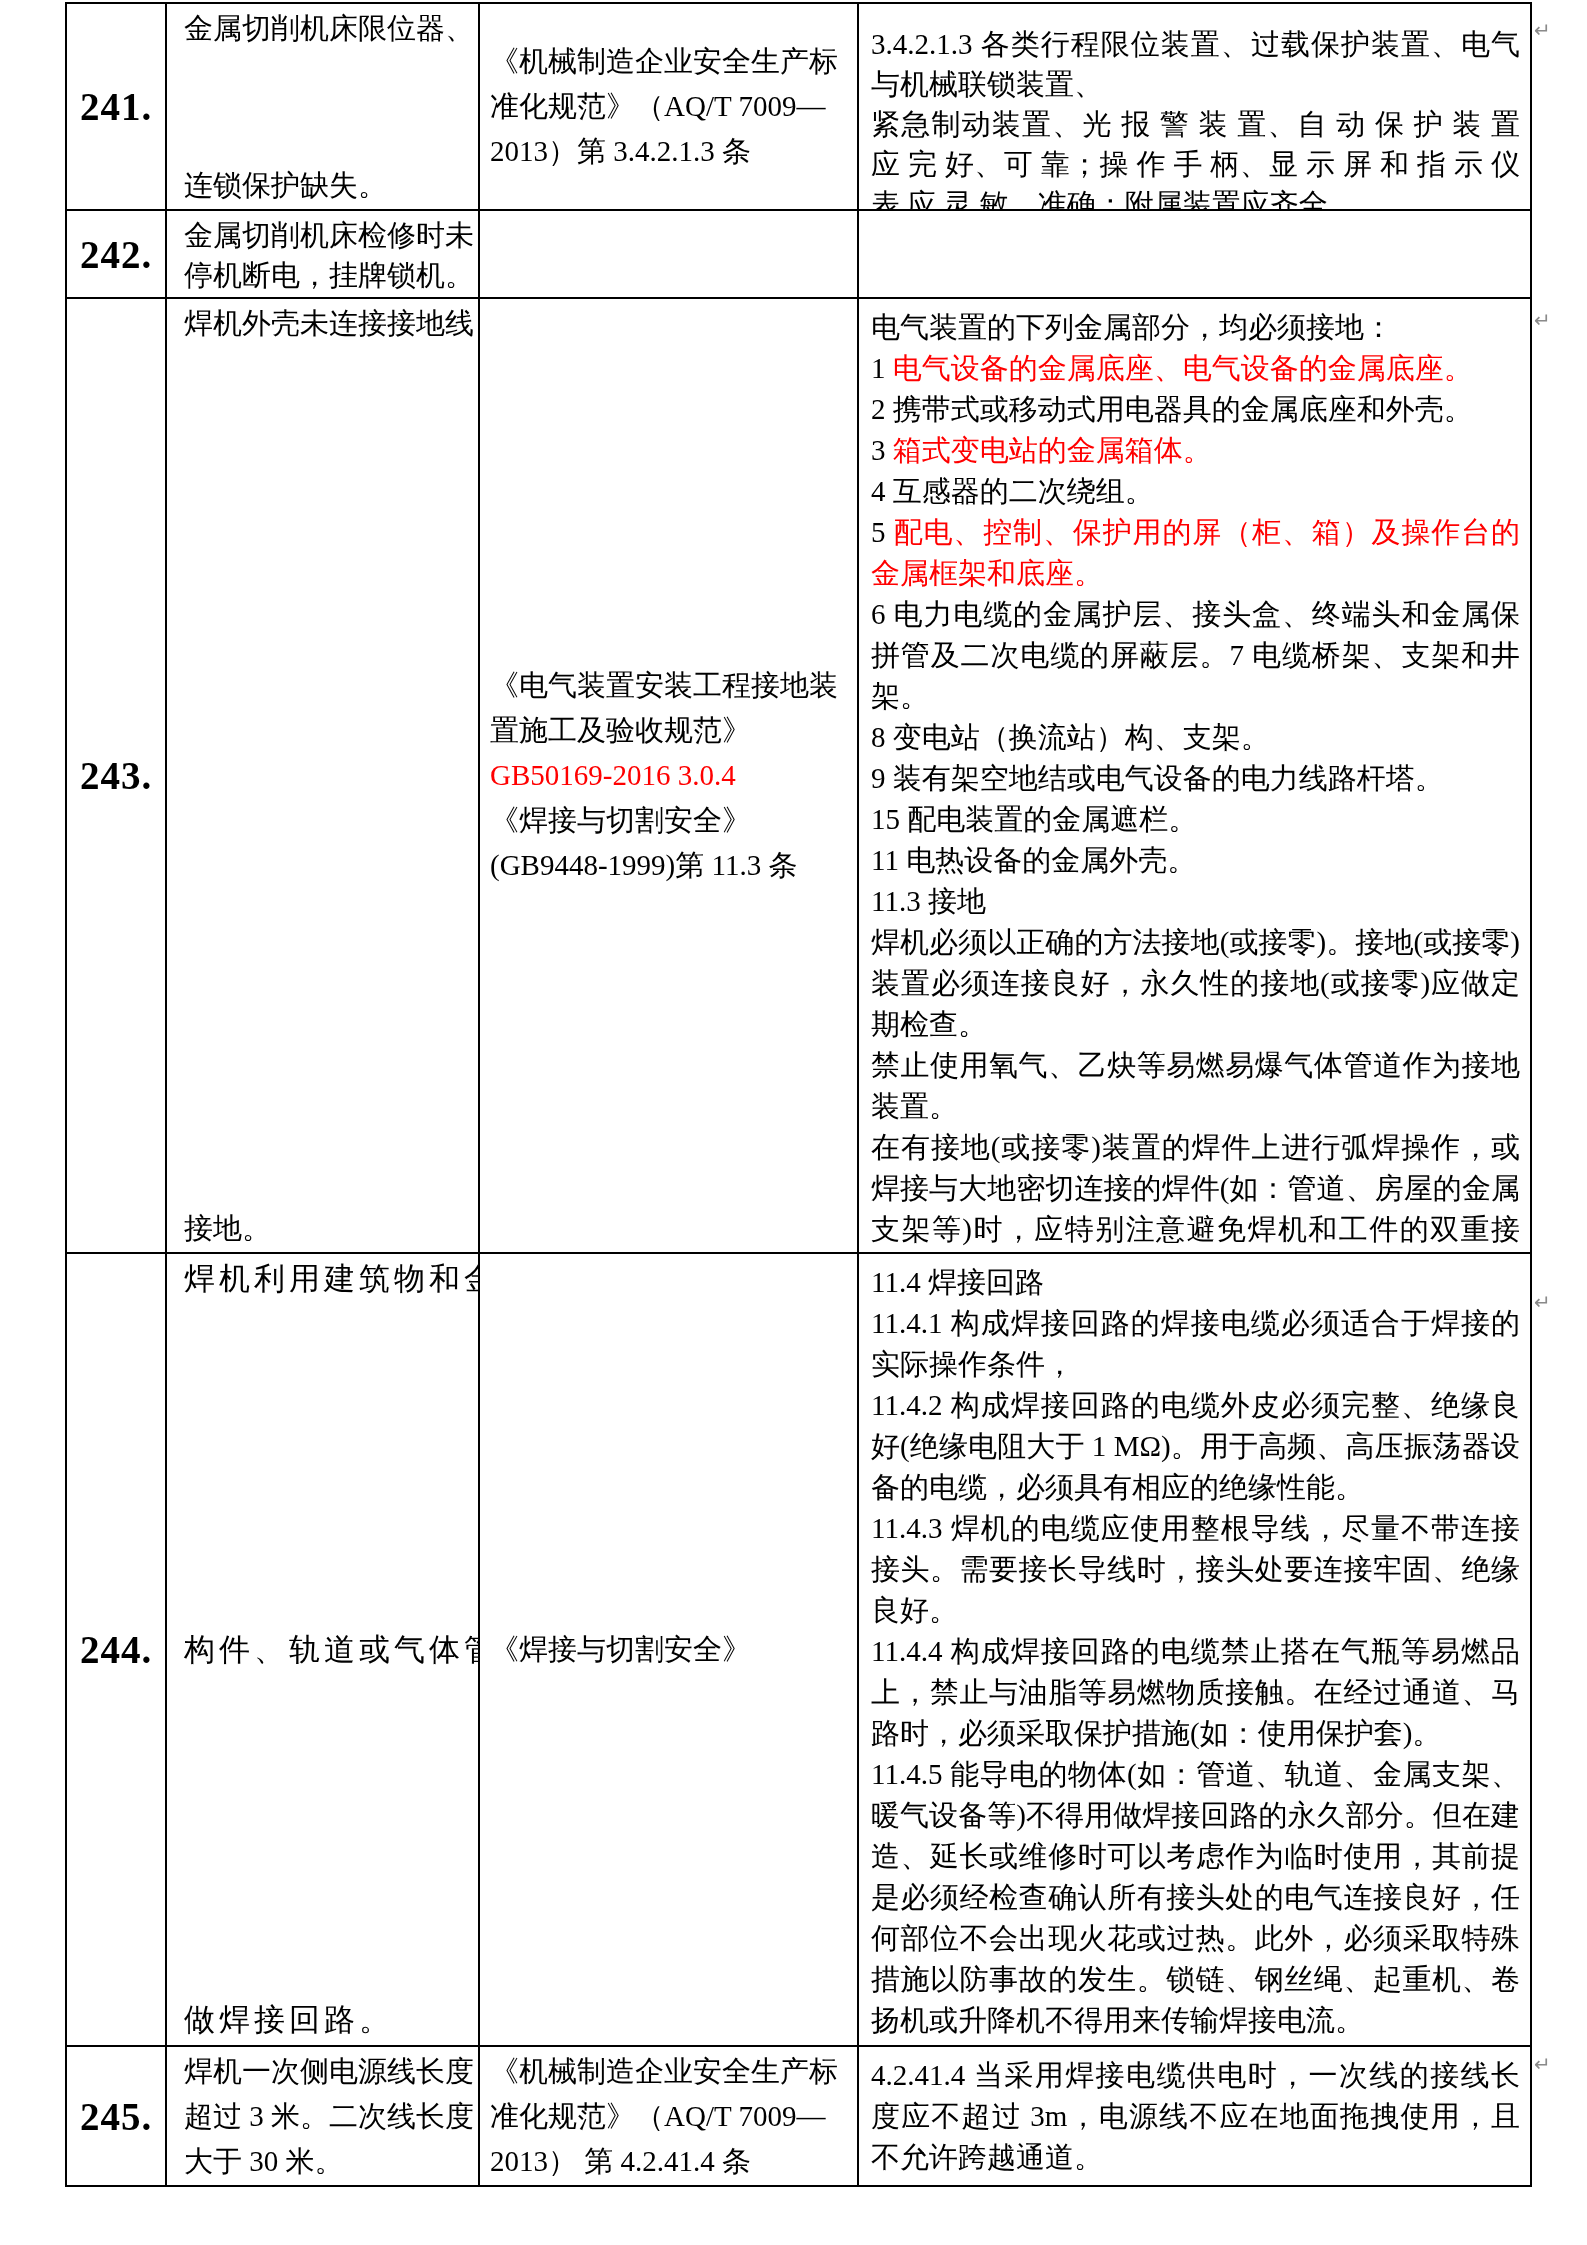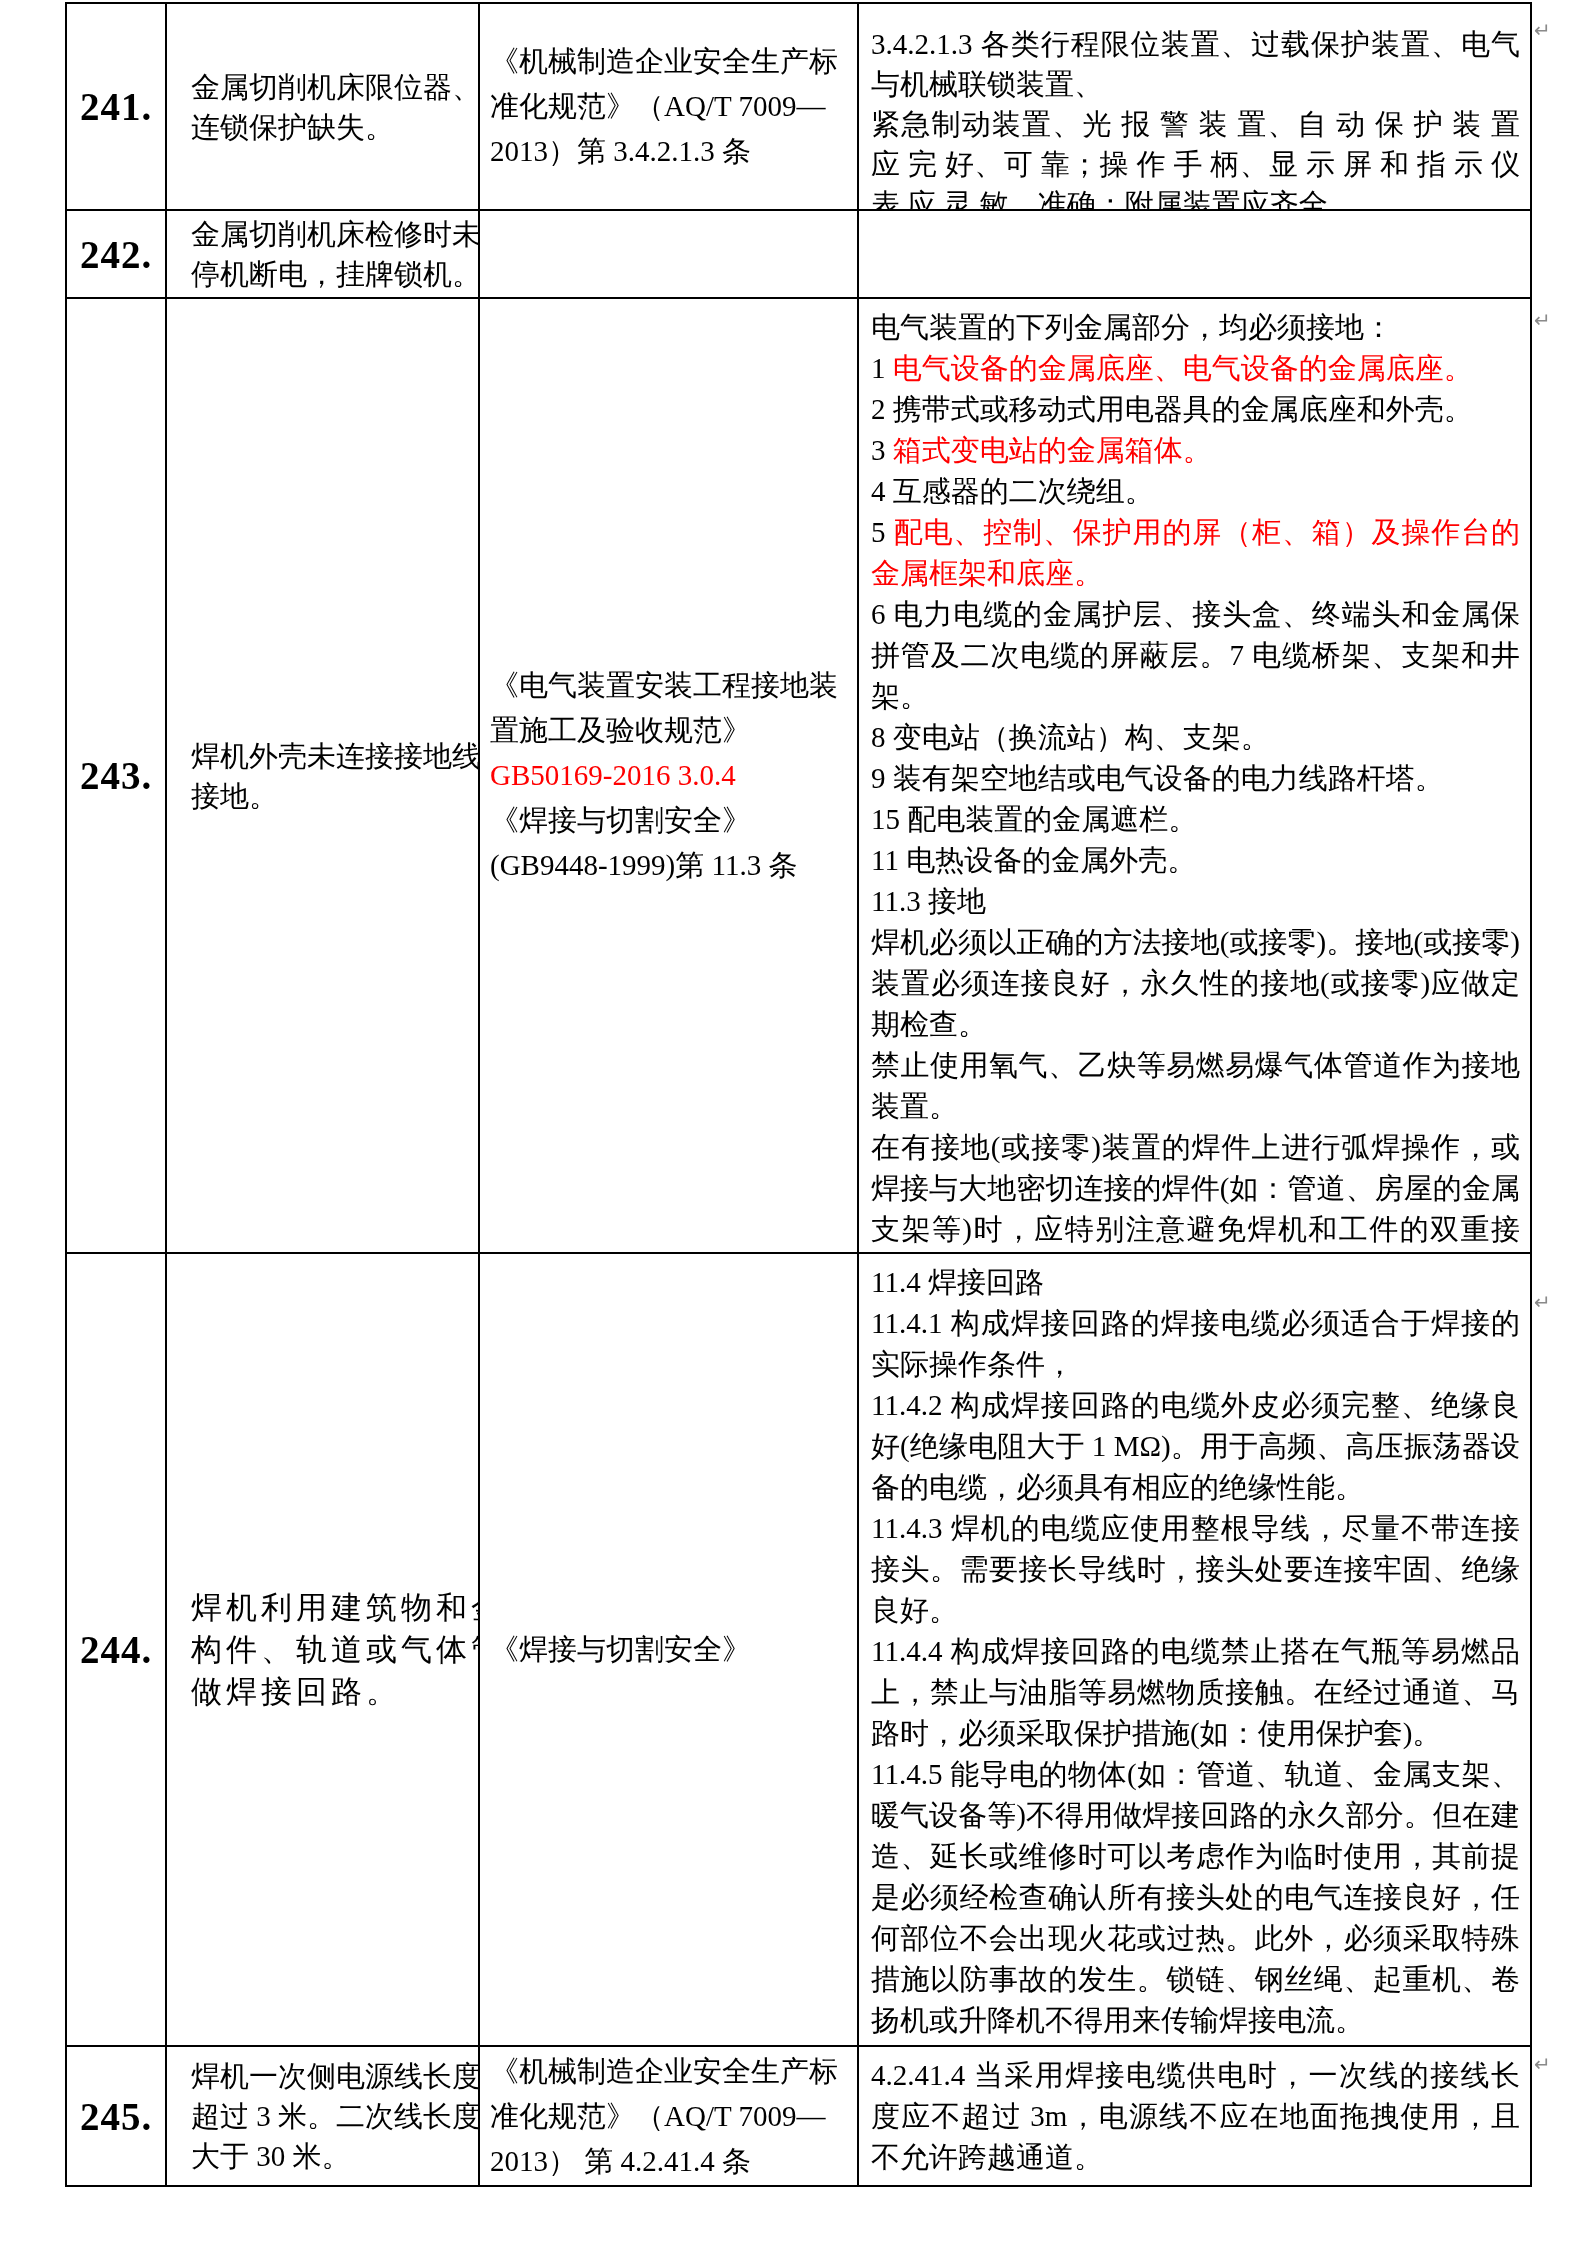--- a/index.html
+++ b/index.html
@@ -20,21 +20,21 @@
     border-left:2px solid #000;
   }
   .cell{
     box-sizing:border-box;
     border-right:2px solid #000;
     border-bottom:2px solid #000;
     overflow:hidden;
     display:flex;flex-direction:column;justify-content:center;
   }
   .cell.serial{align-items:center;font-weight:bold;font-size:39px;letter-spacing:1px;}
-  .cell.issue{padding:4px 24px;font-size:29px;line-height:40px;}
+  .cell.issue{padding:4px 17px;font-size:29px;line-height:40px;justify-content:space-between;}
   .cell.issue .tline{white-space:nowrap;}
   .cell.issue.spread{font-size:31px;letter-spacing:4px;line-height:42px;}
   .cell.basis{padding:4px 16px 4px 10px;font-size:29px;line-height:45px;}
   .cell.basis .tline{white-space:nowrap;}
   .cell.content{
     justify-content:flex-start;
     padding:8px 10px 0 12px;
     font-size:29px;line-height:41px;
     text-align:justify;
   }

